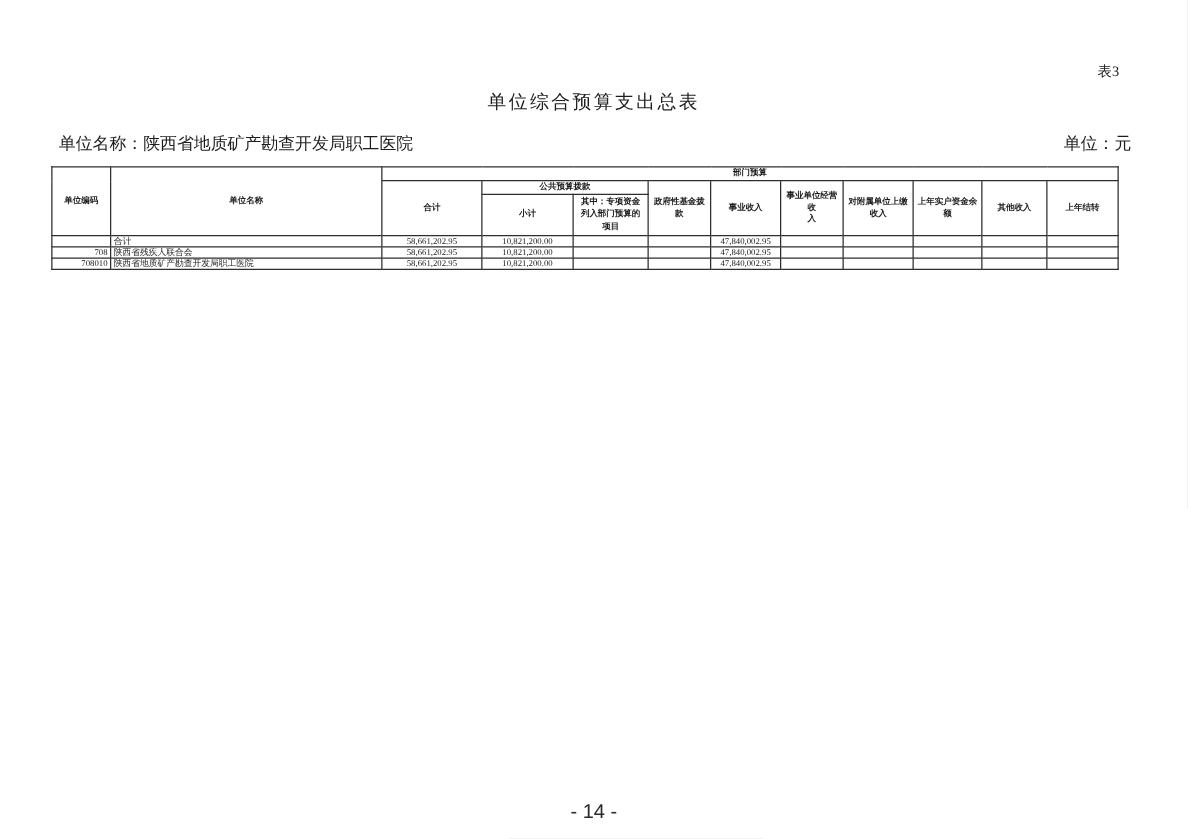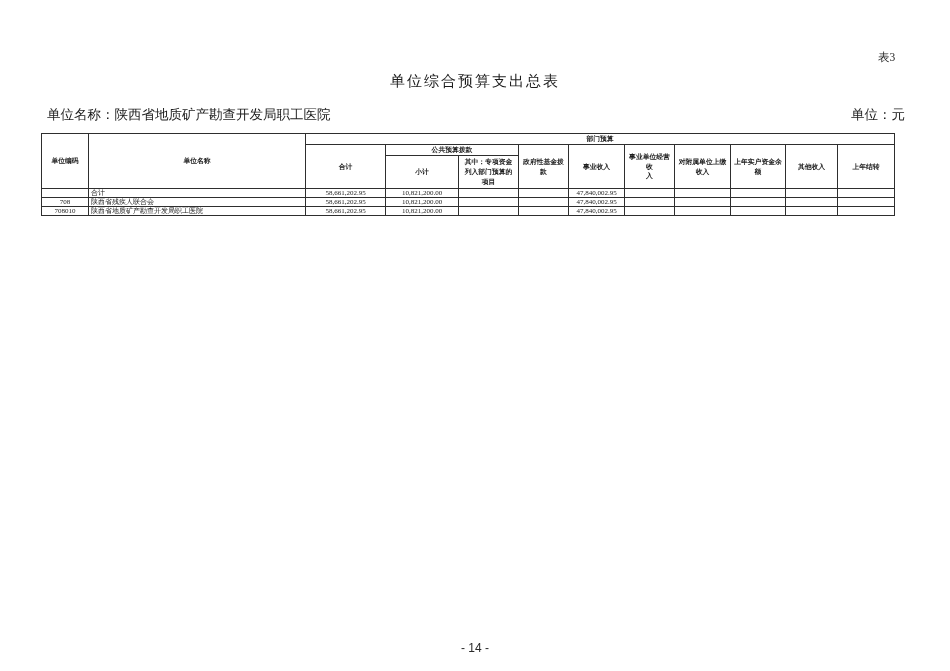--- a/index.html
+++ b/index.html
@@ -64,29 +64,29 @@
     line-height: 1;
     padding: 0 2px;
   }
   tr.hrow-a { height: 11px; }
   tr.hrow-b { height: 11px; }
   tr.hrow-c { height: 33px; }
   tr.drow  { height: 9px; }
   td.num  { text-align: center; }
   td.name { text-align: left; padding-left: 3px; }
   td.code-blank { text-align: left; }
-  td.code-l { text-align: center; padding-left: 2px; }
-  td.code-r { text-align: center; padding-right: 4px; }
+  td.code-l { text-align: right; padding-left: 2px; }
+  td.code-r { text-align: right; padding-right: 4px; }
   #page-footer {
     position: absolute;
     top: 641px;
     left: 0;
     width: 100%;
     text-align: center;
-    font-size: 12px;
+    font-size: 16px;
     font-family: "Liberation Sans", sans-serif;
     color: #2a2a2a;
   }
 </style>
 </head>
 <body>
 
 <div id="page">
 
   <div id="sheet-label">表3</div>

